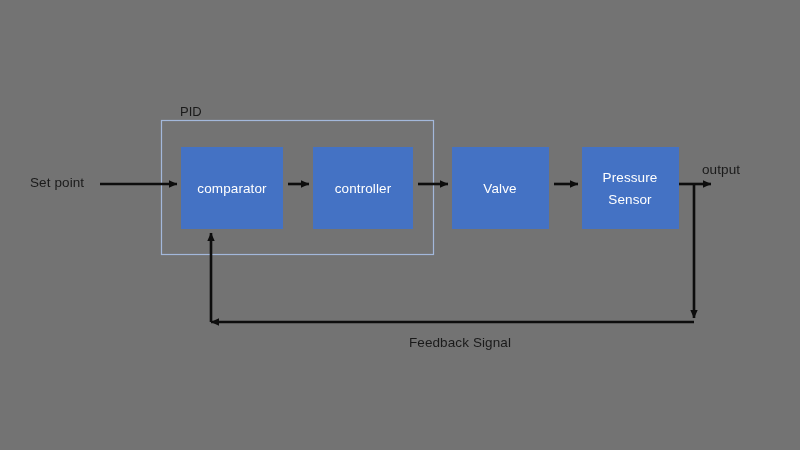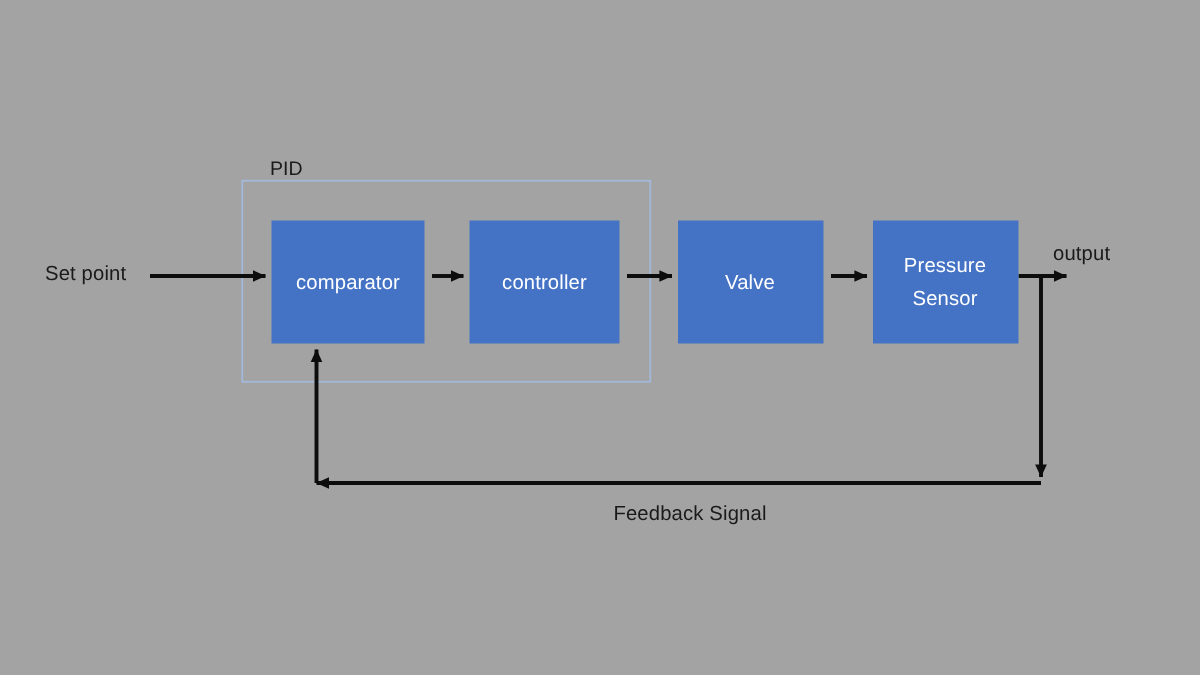--- a/index.html
+++ b/index.html
@@ -63,21 +63,21 @@
   .conn {
     stroke: #0d0d0d;
     stroke-width: 2.6;
     fill: none;
     stroke-linecap: butt;
   }
 </style>
 </head>
 <body>
 
-<div id="canvas" style="background: #a3a3a3;">
+<div id="canvas" style="background: #737373;">
 
   <svg id="diagram-svg" viewBox="0 0 800 450">
     <defs>
       <marker id="arrowRight" markerWidth="9" markerHeight="9" refX="8.4" refY="4.5" orient="auto" markerUnits="userSpaceOnUse">
         <path d="M0,0.6 L8.6,4.5 L0,8.4 z" fill="#0d0d0d"></path>
       </marker>
       <marker id="arrowLeft" markerWidth="9" markerHeight="9" refX="8.4" refY="4.5" orient="auto" markerUnits="userSpaceOnUse">
         <path d="M0,0.6 L8.6,4.5 L0,8.4 z" fill="#0d0d0d"></path>
       </marker>
       <marker id="arrowUp" markerWidth="9" markerHeight="9" refX="8.4" refY="4.5" orient="auto" markerUnits="userSpaceOnUse">

